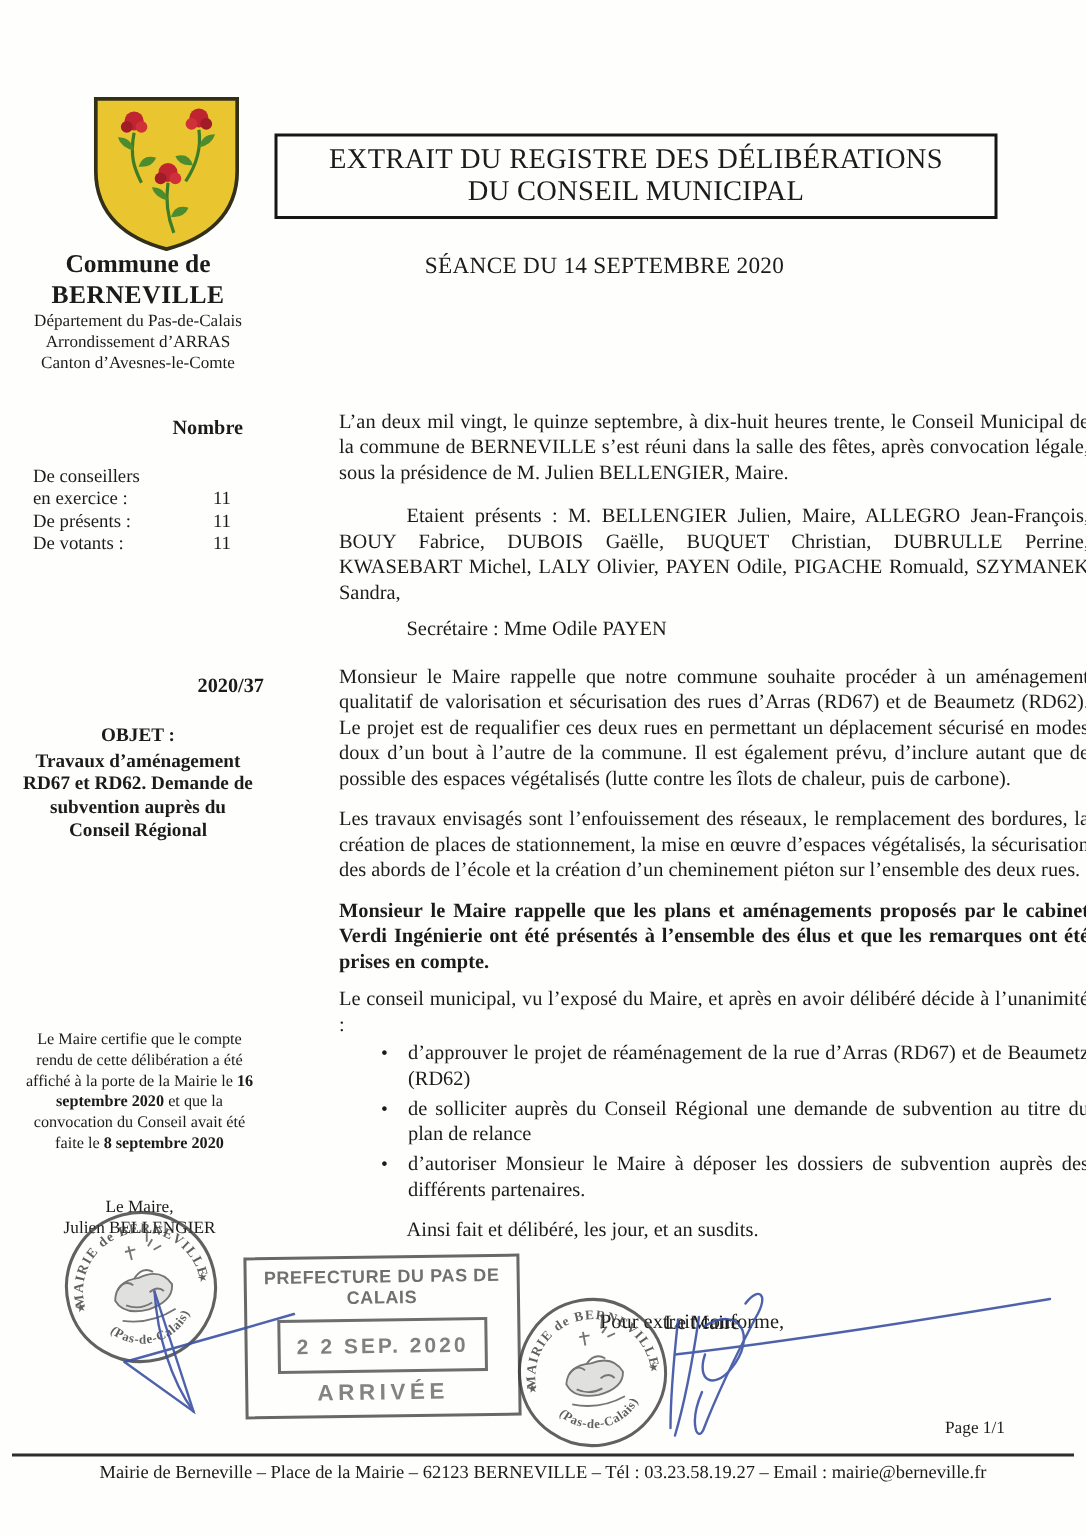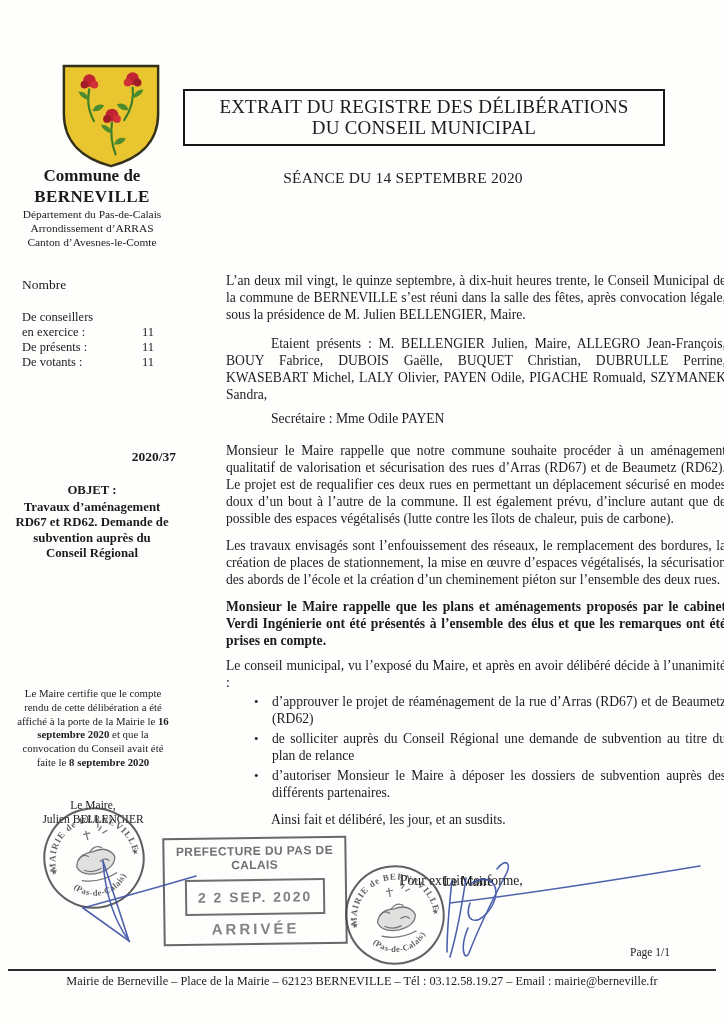--- a/index.html
+++ b/index.html
@@ -9,21 +9,21 @@
     margin:0 auto;
   }
   .abs{position:absolute;}
   
   .shield{left:57px;top:60px;width:108px;height:112px;}
   .commune-block{left:8px;top:166px;width:168px;text-align:center;}
   .commune-name1{font-weight:bold;font-size:17px;line-height:20px;}
   .commune-name2{font-weight:bold;font-size:17px;line-height:21px;letter-spacing:.4px;}
   .commune-sub{font-size:11.4px;line-height:14px;}
   .nombre-block{left:22px;top:277px;width:140px;font-size:12.5px;line-height:15px;}
-  .nombre-heading{font-weight:normal;font-size:13.5px;margin-bottom:18px;}
+  .nombre-heading{font-weight:bold;font-size:13.5px;margin-bottom:18px;text-align:right;}
   .nombre-row{display:flex;justify-content:space-between;width:132px;}
   .nombre-row .lbl{white-space:nowrap;}
   .delib-number{left:8px;top:449px;width:168px;text-align:right;font-weight:bold;font-size:13.5px;}
   .objet-block{left:13px;top:483px;width:158px;text-align:center;font-weight:bold;font-size:12.8px;line-height:15.5px;}
   .objet-heading{margin-bottom:1px;}
   .cert-block{left:13px;top:687px;width:160px;text-align:center;font-size:10.8px;line-height:13.8px;}
   .cert-date{font-weight:bold;}
   .maire-sign{left:13px;top:798px;width:160px;text-align:center;font-size:11.5px;line-height:14px;}
   
   .header-box{
@@ -230,15 +230,15 @@
       <path d="M700,866 C615,880 535,893 450,903"></path>
       <path d="M497,869 C506,857 513,863 504,878 C493,899 477,932 469,953 C465,962 459,949 468,928"></path>
       <path d="M470,884 C492,870 506,890 487,913 C476,926 464,921 470,903"></path>
       <path d="M452,880 C449,908 447,933 447,952"></path>
       <path d="M466,878 C461,912 455,940 450,957"></path>
     </g>
   </svg>
 
   <div class="abs page-num">Page 1/1</div>
   <div class="abs footer-line"></div>
-  <div class="abs footer-text">Mairie de Berneville – Place de la Mairie – 62123 BERNEVILLE – Tél : 03.12.58.19.27 – Email : mairie@berneville.fr</div>
+  <div class="abs footer-text">Mairie de Berneville – Place de la Mairie – 62123 BERNEVILLE – Tél : 03.23.58.19.27 – Email : mairie@berneville.fr</div>
 
 </div>
 
 </body></html>

